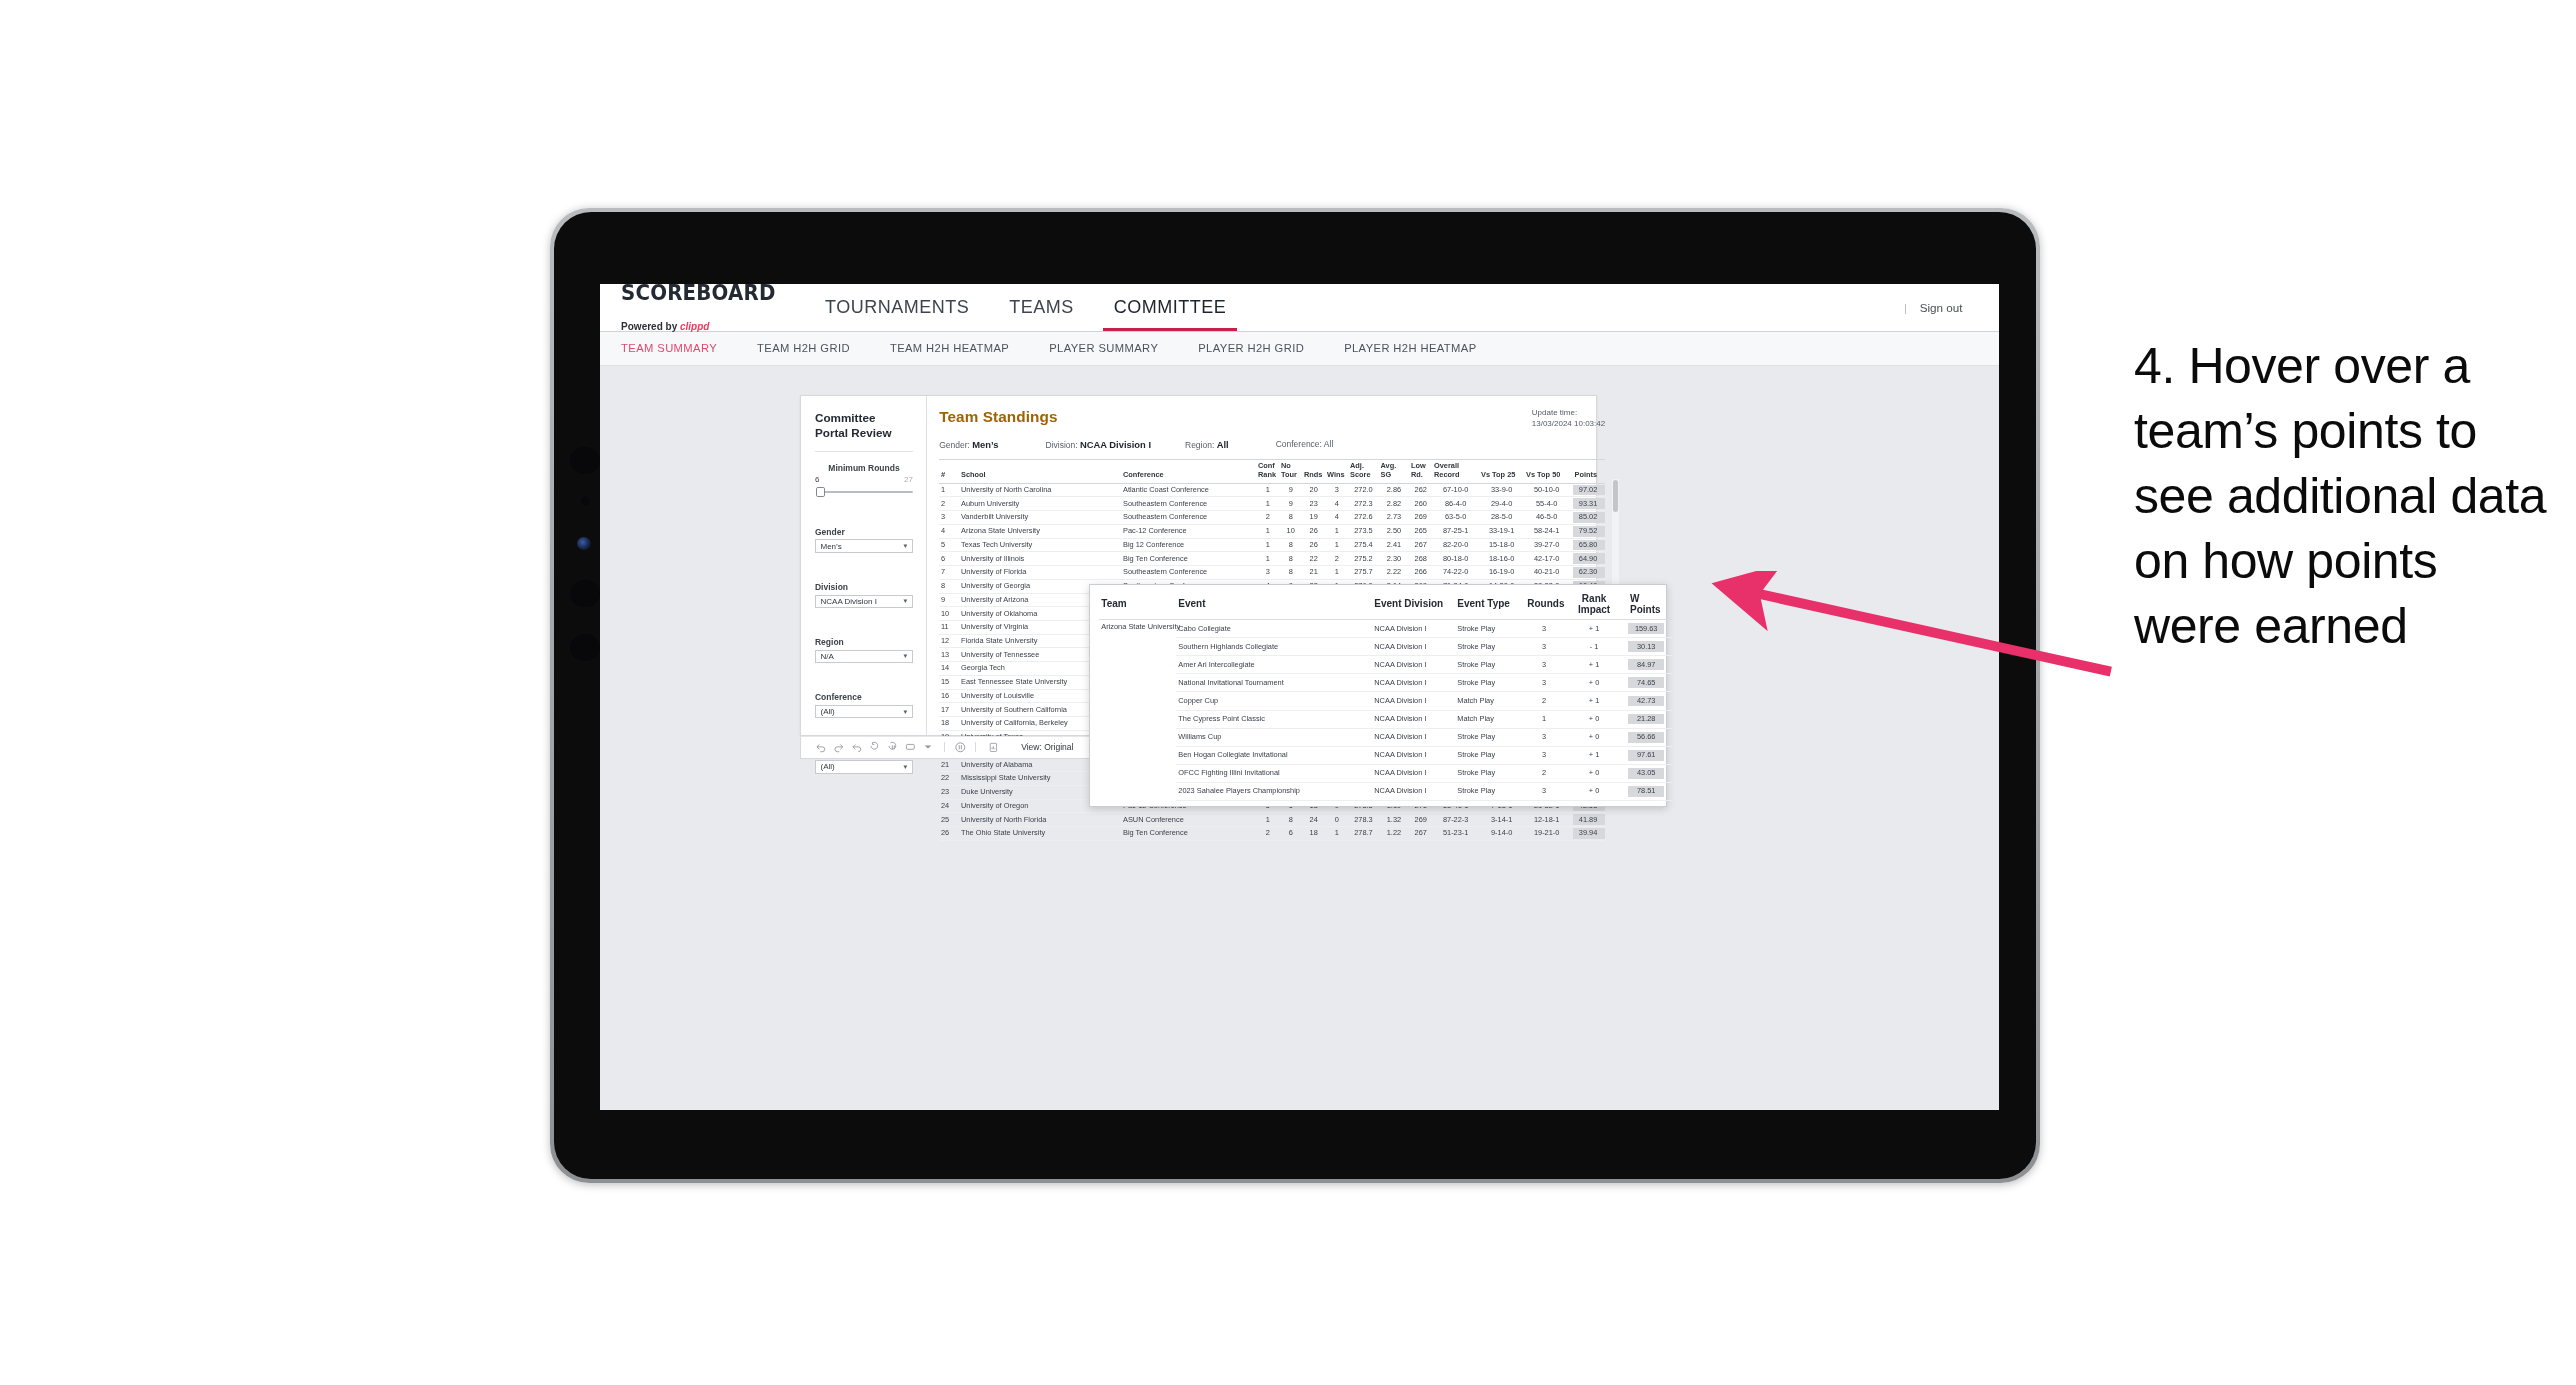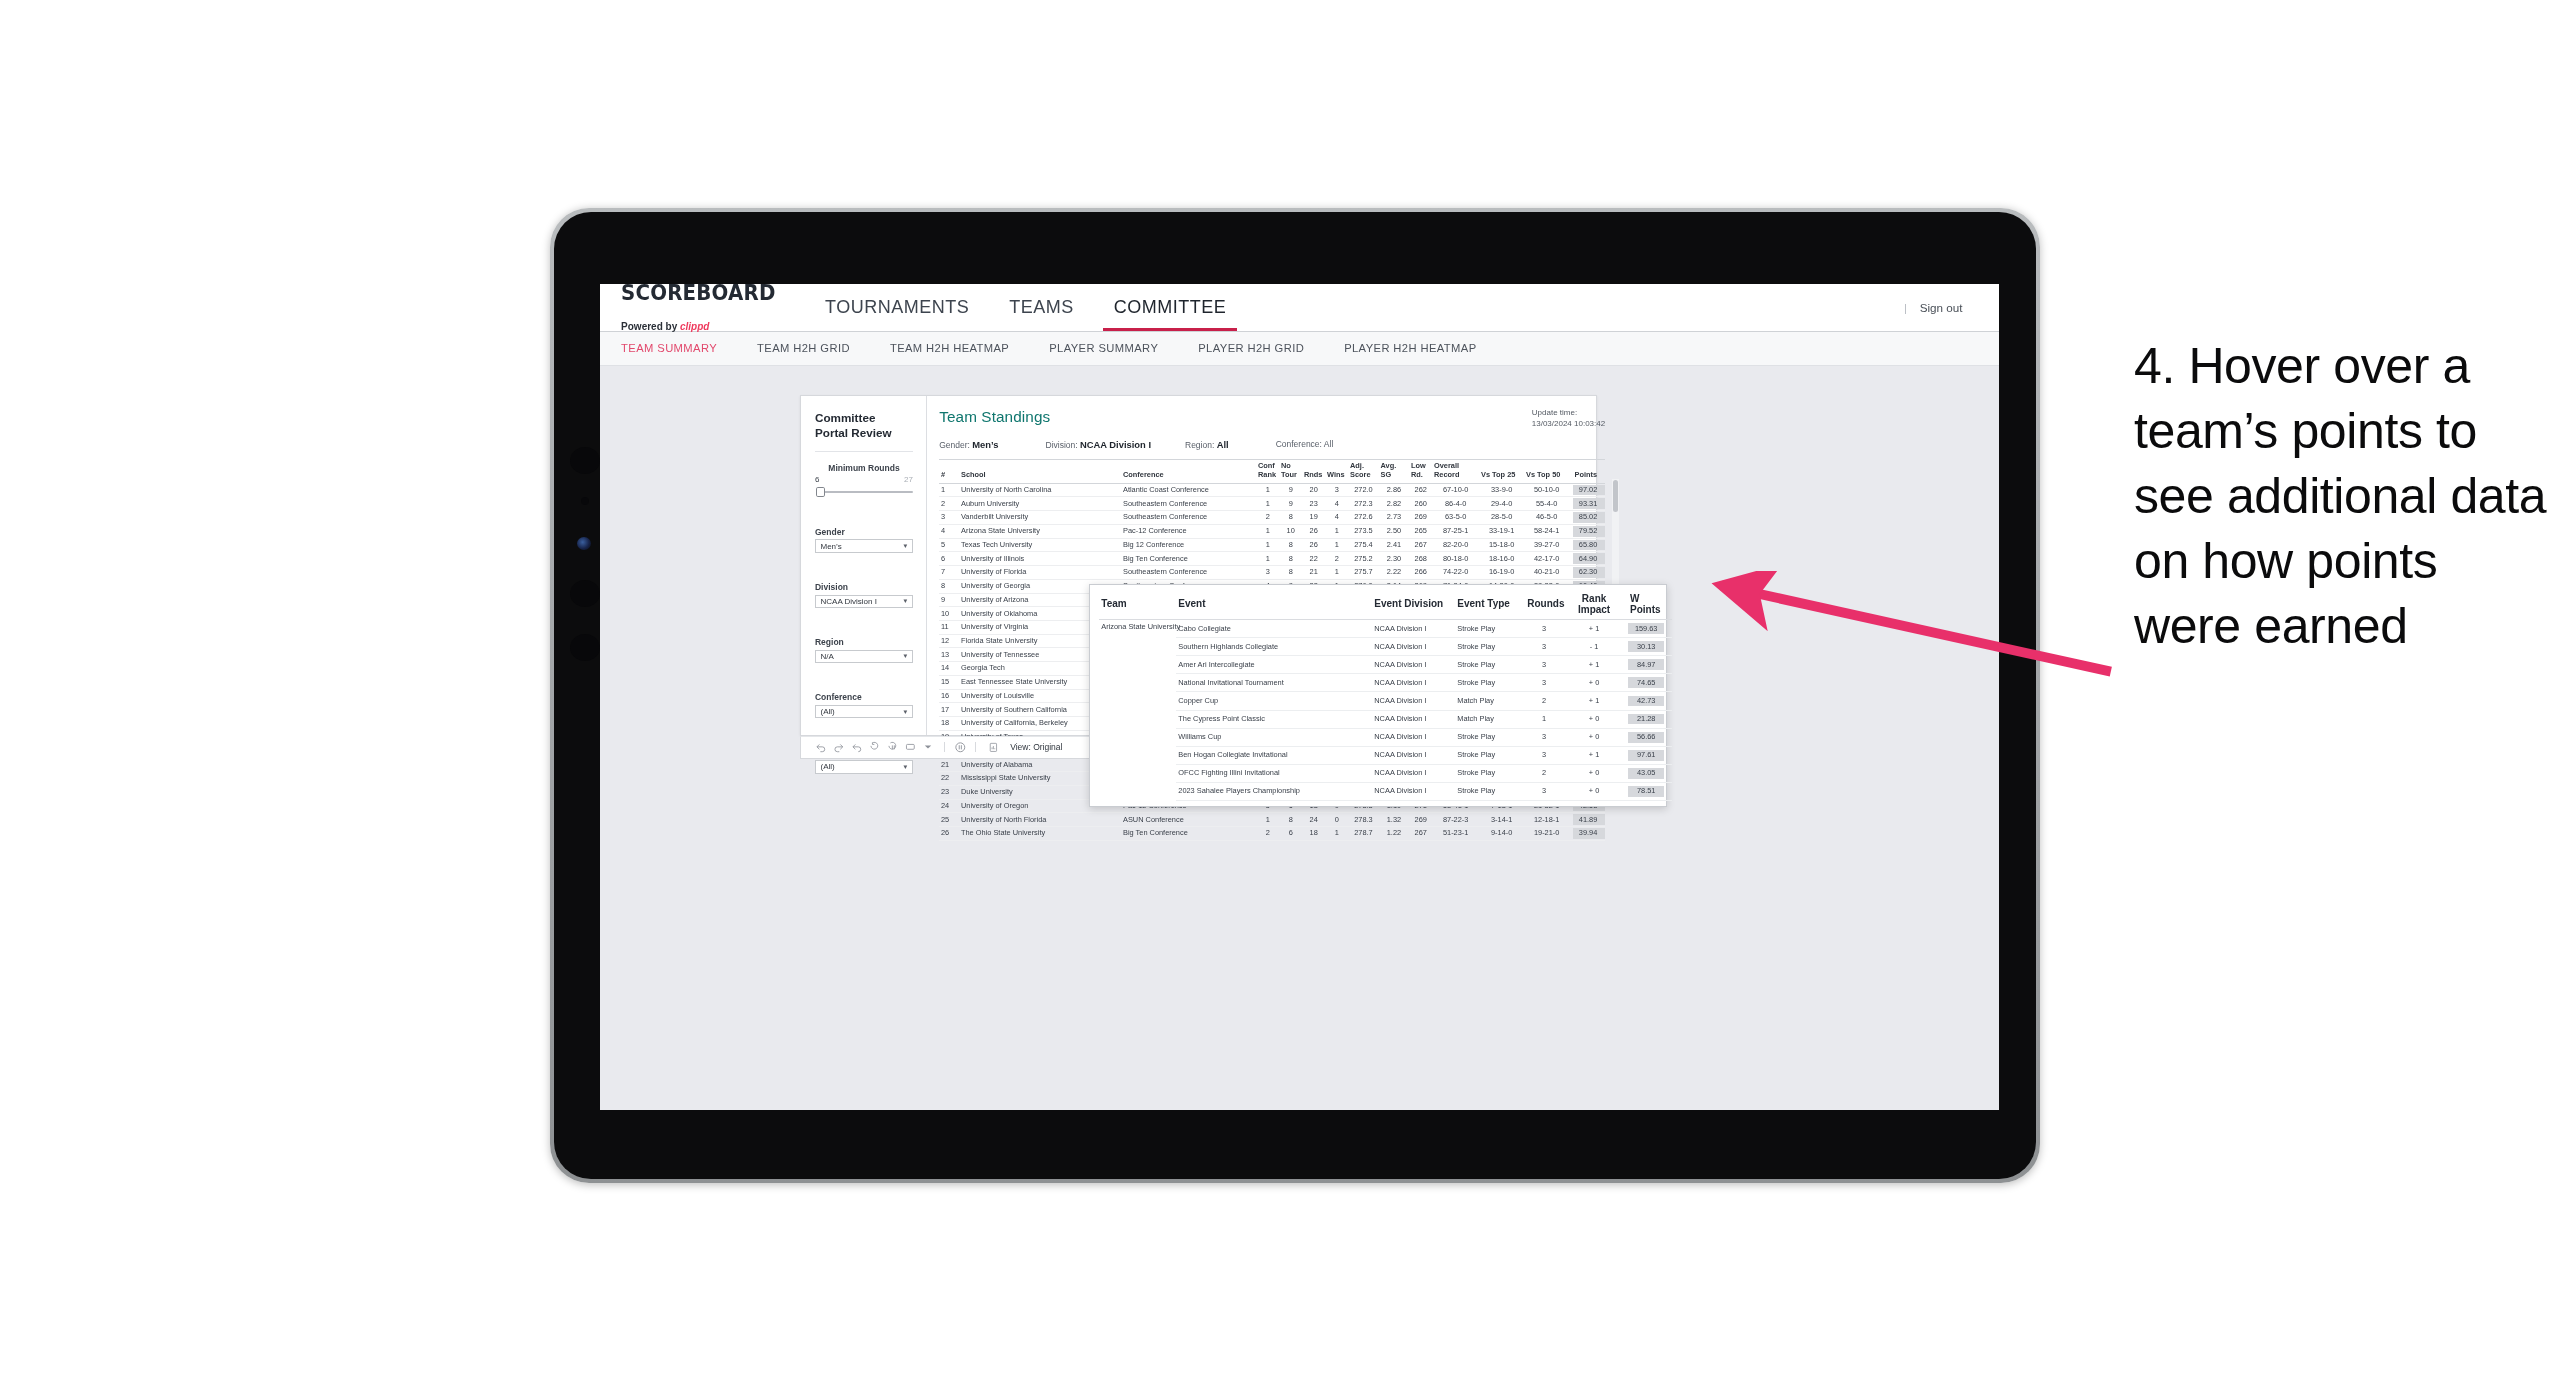--- a/index.html
+++ b/index.html
@@ -127,21 +127,21 @@
   .f-select {
     height:13.5px; border:0.9px solid #c7cace; background:#fff;
     display:flex; align-items:center; justify-content:space-between;
     padding:0 3.6px 0 4.5px; font-size:8px; color:#31363e; cursor:pointer;
   }
   .caret { font-size:6.3px; color:#5c616a; line-height:1; }
 
   
   .content { flex:1; position:relative; padding: 12.6px 14.4px 0 12.6px; }
   .content-head { display:flex; align-items:flex-start; }
-  .ch-title { font-size:15.3px; font-weight:400; color:#0f766e; letter-spacing:0.1px; }
+  .ch-title { font-size:15.3px; font-weight:700; color:#a16207; letter-spacing:0.1px; }
   .ch-time { margin-left:auto; text-align:left; font-size:8px; color:#545a63; line-height:1.35; }
   .ch-filters { display:flex; margin-top:9px; font-size:8.5px; color:#5a606a; }
   .ch-filters .seg { margin-right: 47px; white-space:nowrap; }
   .ch-filters .seg:nth-child(2) { margin-right: 34px; }
   .ch-filters .seg b { color:#1e242c; font-weight:700; font-size:9.4px; }
   .ch-filters .seg.muted b { font-weight:400; color:#5a606a; font-size:8.5px; }
 
   
   .tbl { margin-top: 9px; width:100%; border-collapse: collapse; table-layout: fixed; }
   .tbl th {
@@ -206,21 +206,21 @@
 
   
   .vizbar {
     position:absolute; left:200px; top:370px; width:797px; height:23px;
     background:#fff; border:0.9px solid #d6d8dc; border-top:0.9px solid #e4e6e9;
     display:flex; align-items:center; padding:0 10.8px; gap:0;
   }
   .tb-ico { width:18px; height:18px; display:flex; align-items:center; justify-content:center; color:#8d9199; }
   .tb-ico svg { display:block; }
   .tb-sep { width:0.9px; height:10.8px; background:#d8dade; margin:0 6.3px; }
-  .tb-text { font-size:8.5px; color:#2f353d; display:flex; align-items:center; gap:8px; margin-left:1.8px; }
+  .tb-text { font-size:8.5px; color:#2f353d; display:flex; align-items:center; gap:19px; margin-left:1.8px; }
   .tb-right { margin-left:auto; display:flex; align-items:center; gap:1.8px; }
   .tb-item { display:flex; align-items:center; gap:3.6px; font-size:8.5px; color:#2f353d; padding:0 5.4px; cursor:pointer; }
 
   
   .annot {
     position:absolute; left:2134px; top:334px; width:422px;
     font-size: 50px; line-height: 1.30; color:#0b0b0c;
     font-family: "Liberation Sans", sans-serif;
     letter-spacing: -0.4px;
   }

